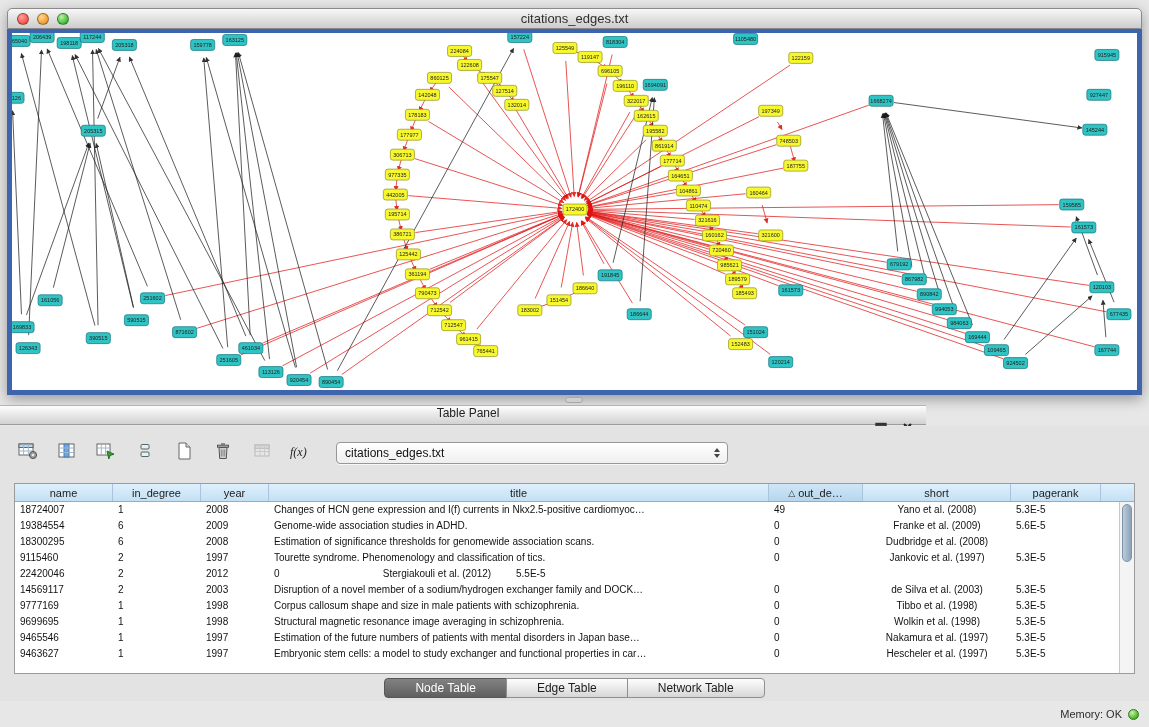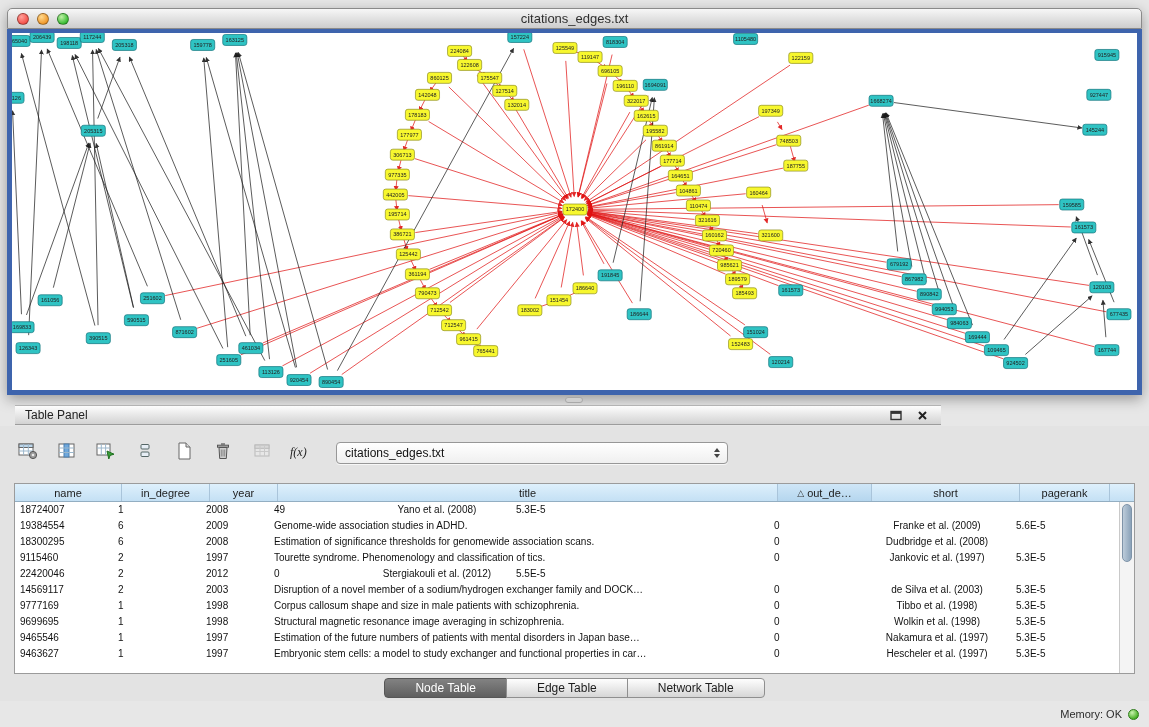--- a/index.html
+++ b/index.html
@@ -23,24 +23,24 @@
   .wtitle { font-size:13px; color:#2f2f2f; }
   .canvas-frame { height:366px; border:5px solid #3e64ad; border-top-width:4px; background:#fff; }
   .canvas-frame svg { display:block; width:100%; height:100%; }
 
   
   .split { position:absolute; left:0; top:395px; width:1149px; height:10px; }
   .grip  { position:absolute; left:565px; top:2px; width:18px; height:6px; border-radius:3px;
            background:#cfcfcf; border:1px solid #a8a8a8; }
 
   
-  .panelbar { position:absolute; left:15px; top:405px; width:926px; height:20px;
+  .panelbar { position:absolute; left:0; top:405px; width:926px; height:20px;
               background:linear-gradient(#fdfdfd,#d2d2d2);
               border-top:1px solid #b3b3b3; border-bottom:1px solid #9c9c9c;
-              display:flex; align-items:center; font-size:12px; color:#222; }
+              display:flex; align-items:center; font-size:12px; color:#222;flex-direction:column; }
   .panelbar .ptitle { padding-left:10px; }
   .panelbar .bar-icons { margin-left:auto; display:flex; align-items:center; gap:12px; padding-right:12px; }
   .bar-btn { width:14px; height:14px; display:flex; align-items:center; justify-content:center; cursor:default; }
 
   .panelbody { position:absolute; left:0; top:426px; width:1149px; height:275px; background:#e3e3e3; }
 
   .toolbar { position:absolute; left:14px; top:12px; height:30px; display:flex; align-items:center; gap:11px; }
   .tool-btn { width:28px; height:26px; display:flex; align-items:center; justify-content:center;
               border-radius:4px; }
   .combo { width:392px; height:22px; margin-left:10px; background:linear-gradient(#ffffff,#efefef);
@@ -712,21 +712,21 @@
       <span class="cv">citations_edges.txt</span>
       <span class="arrows">
         <span class="arr-up"></span>
           <span class="arr-down"></span>
       </span>
     </div>
   </div>
 
   <div class="tablewrap">
     <div class="thead" id="thead">
-        <div class="th" style="width: 107px;">
+        <div class="th" style="width: 98px;">
           <span>name</span>
         </div>
         <div class="th" style="width: 88px;">
           <span>in_degree</span>
         </div>
         <div class="th" style="width: 68px;">
           <span>year</span>
         </div>
         <div class="th" style="width: 500px;">
           <span>title</span>
@@ -741,20 +741,21 @@
         <div class="th" style="width: 90px;">
           <span>pagerank</span>
         </div>
         <div class="th filler"></div>
       </div>
     <div class="rows" id="tbody">
         <div class="tr">
           <div class="td c0" style="width: 98px;">18724007</div>
           <div class="td c1" style="width: 88px;">1</div>
           <div class="td c2" style="width: 68px;">2008</div>
+          <div class="td c3" style="width: 500px;">Changes of HCN gene expression and I(f) currents in Nkx2.5-positive cardiomyoc…</div>
           <div class="td c4" style="width: 94px;">49</div>
           <div class="td c5" style="width: 148px;">Yano et al. (2008)</div>
           <div class="td c6" style="width: 90px;">5.3E-5</div>
         </div>
         <div class="tr">
           <div class="td c0" style="width: 98px;">19384554</div>
           <div class="td c1" style="width: 88px;">6</div>
           <div class="td c2" style="width: 68px;">2009</div>
           <div class="td c3" style="width: 500px;">Genome-wide association studies in ADHD.</div>
           <div class="td c4" style="width: 94px;">0</div>

